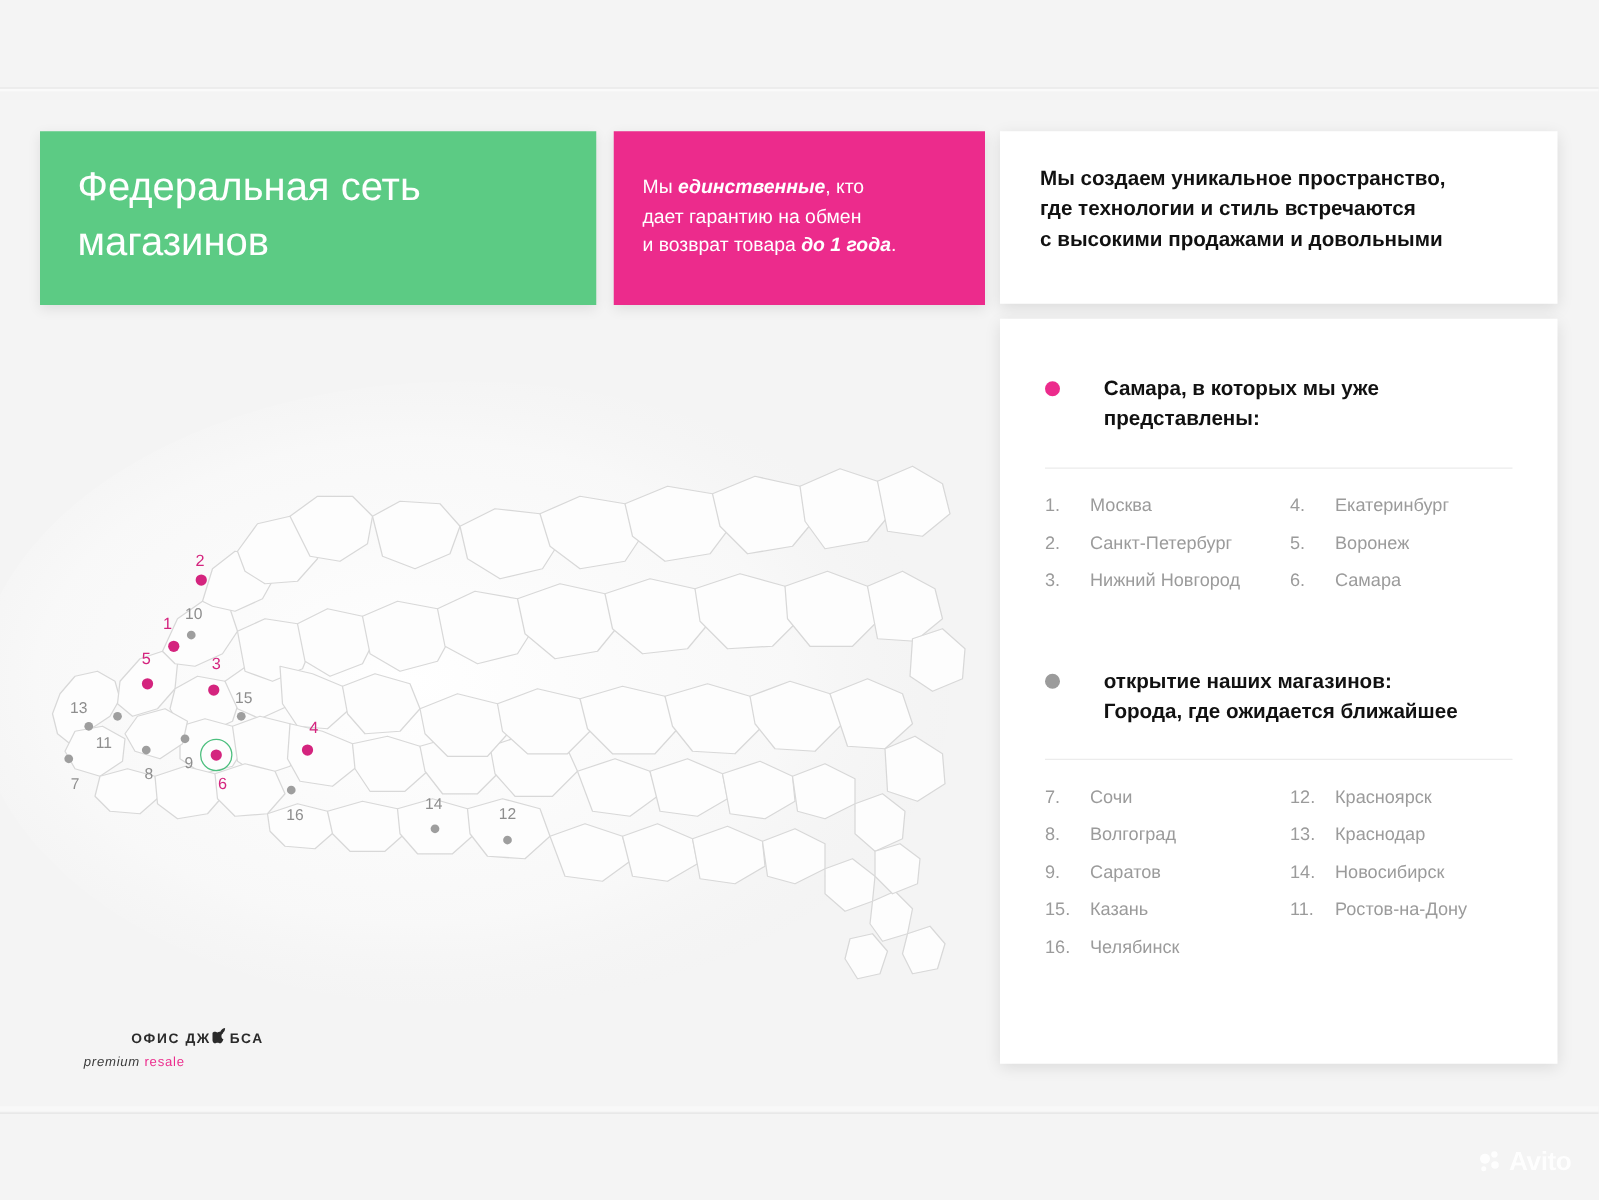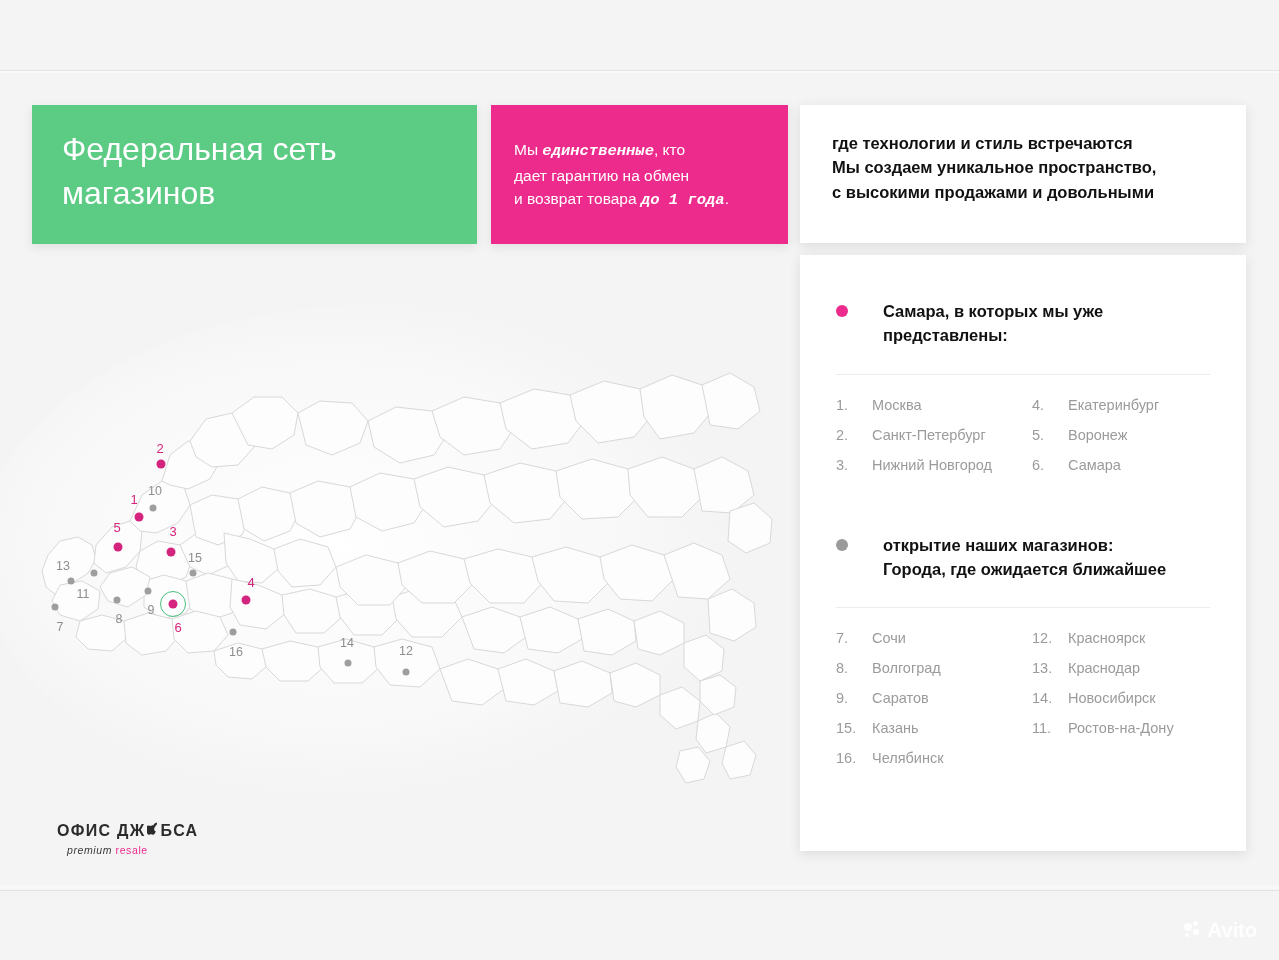--- a/index.html
+++ b/index.html
@@ -24,21 +24,21 @@
     font-size:32px; line-height:1.38; font-weight:400;
     box-shadow: 0 3px 10px rgba(0,0,0,0.09);
   }
   .banner-pink {
     position:absolute; left:491px; top:105px; width:297px; height:139px;
     background:#ec2b8c; color:#fff;
     padding:33px 22px 0 23px;
     font-size:15.5px; line-height:1.53; font-weight:400;
     box-shadow: 0 3px 10px rgba(0,0,0,0.09);
   }
-  .banner-pink i { font-style: italic; font-weight:700;font-family:Liberation Mono, monospace; }
+  .banner-pink i { font-style: italic; font-weight:700; }
 
   .card-intro {
     position:absolute; left:800px; top:105px; width:446px; height:138px;
     background:#fff; padding:26px 28px 0 32px;
     font-size:16.5px; line-height:1.47; color:#111; font-weight:700;
     box-shadow: 0 3px 12px rgba(0,0,0,0.10);
   }
 
   .card-cities {
     position:absolute; left:800px; top:255px; width:446px; height:596px;
@@ -80,22 +80,22 @@
   .mlabel.grey { color:#8e8e8e; }
   .ring {
     position:absolute; transform:translate(-50%,-50%);
     width:26px; height:26px; border-radius:50%;
     border:1.6px solid #4cbf7e;
   }
 
   
   .logo { position:absolute; left:57px; top:822px; width:180px; }
   .logo-main {
-    font-size:16px; font-weight:700; letter-spacing:1.3px; color:#2b2b2b;
-    display:flex; align-items:center; gap:0px;
+    font-size:11px; font-weight:700; letter-spacing:1.3px; color:#2b2b2b;
+    display:flex; align-items:center; gap:0px;margin-left:48px;
   }
   .apple-glyph { display:inline-block; margin:0 1px; line-height:1; }
   .logo-sub {
     margin-top:4px; margin-left:10px; font-size:10.5px; letter-spacing:0.6px;
   }
   .logo-sub .p { color:#3a3a3a;font-style:italic; }
   .logo-sub .r { color:#ec2b8c; }
 
   
   .avito {
@@ -129,22 +129,22 @@
     <div>
       <span>Мы </span><i>единственные</i><span>, кто</span>
     </div>
     <div>дает гарантию на обмен</div>
     <div>
       <span>и возврат товара </span><i>до 1 года</i><span>.</span>
     </div>
   </div>
 
   <div class="card-intro">
+    <div>Мы создаем уникальное пространство,</div>
     <div>где технологии и стиль встречаются</div>
-    <div>Мы создаем уникальное пространство,</div>
     <div>с высокими продажами и довольными</div>
   </div>
 
   <div class="card-cities">
 
     <div class="sec-head">
       <span class="bullet pink"></span>
       <div class="sec-title">
         <div>Самара, в которых мы уже</div>
         <div>представлены:</div>

